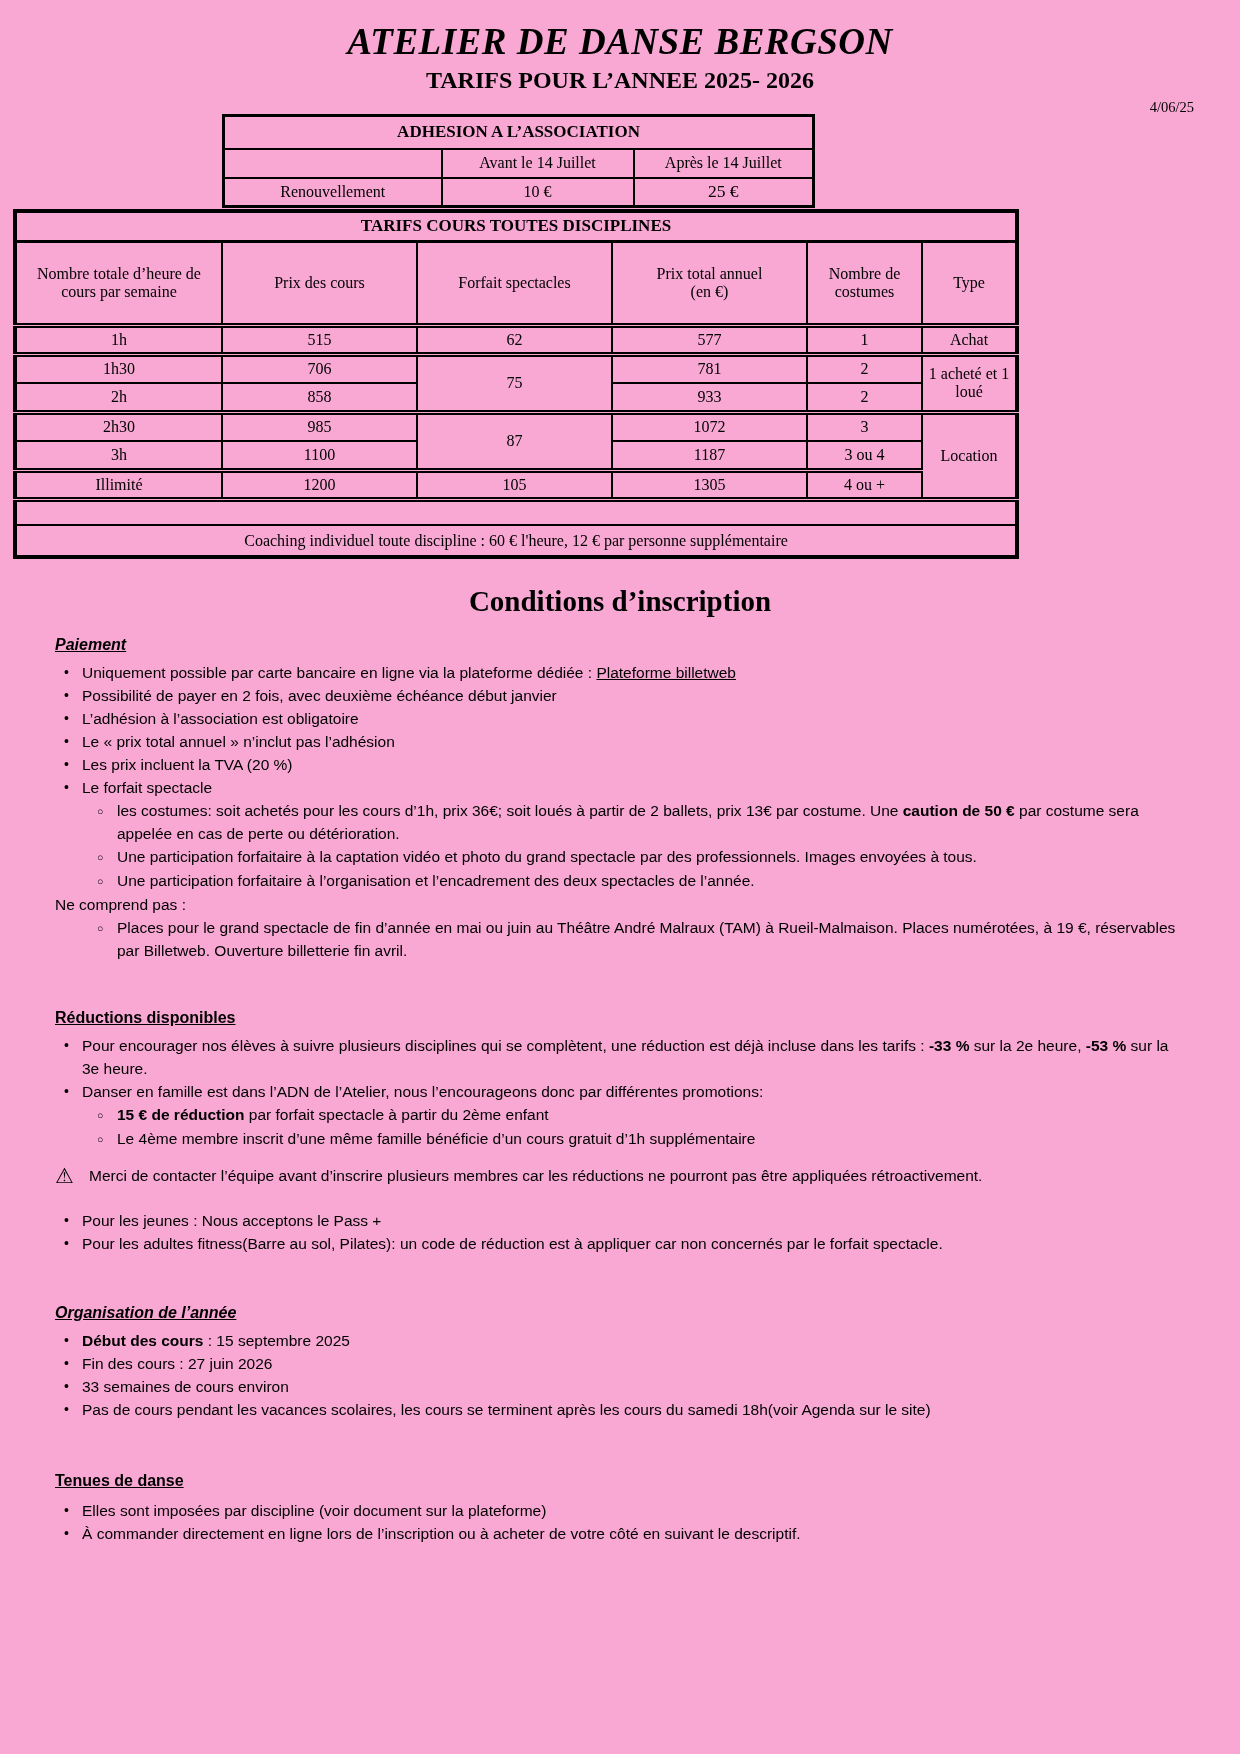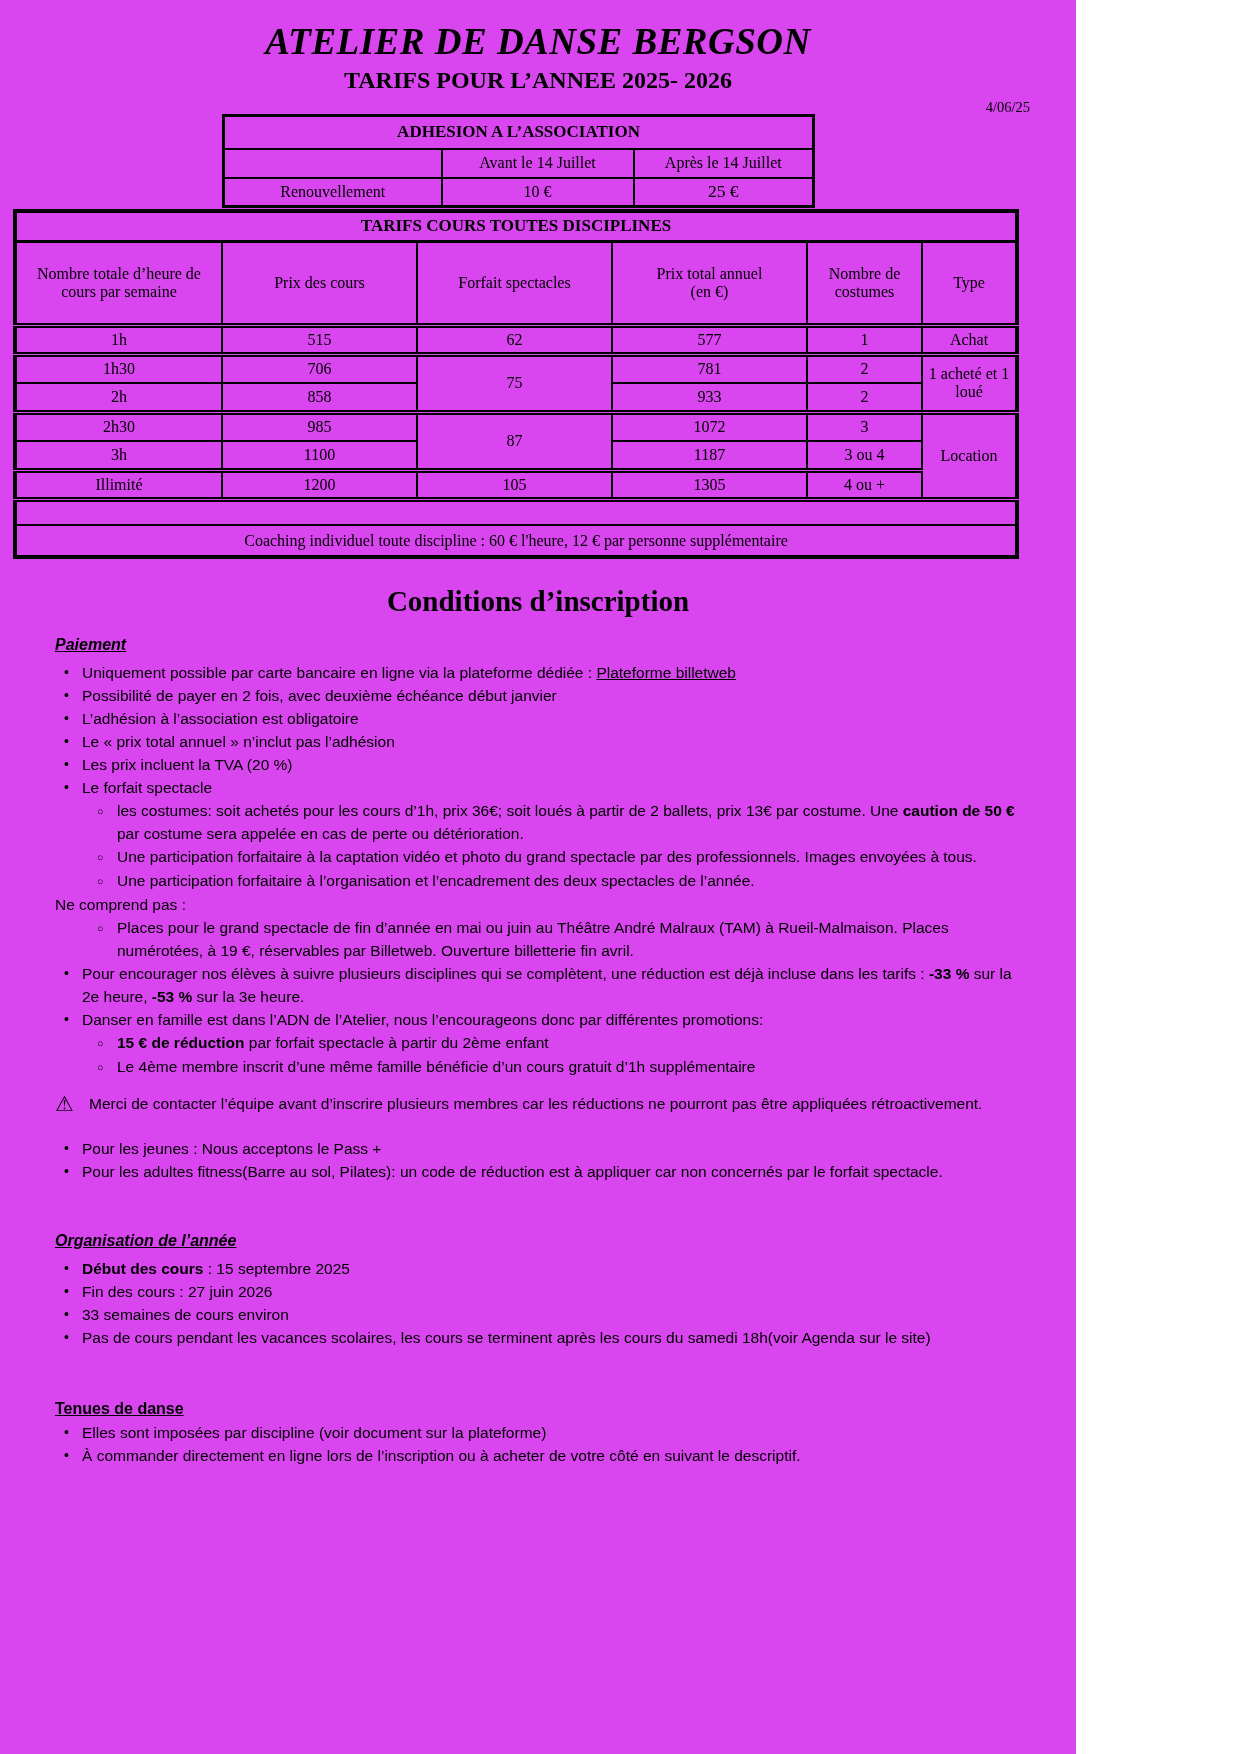--- a/index.html
+++ b/index.html
@@ -1,19 +1,19 @@
 <!DOCTYPE html>
 <html lang="fr"><head>
 <meta charset="utf-8">
 <style>
   * { box-sizing: border-box; }
   html,body { margin:0; padding:0; background:#fff; }
   .page {
-    width:1076px; height:1754px; position:relative; overflow:hidden;
-    background:#d946ef; color:#000;
+    width:1240px; height:1754px; position:relative; overflow:hidden;
+    background:#f9a8d4; color:#000;
     font-family:"Liberation Sans", sans-serif;
   }
   
   .doc-title {
     margin:20px 0 0; text-align:center;
     font-family:"Liberation Serif", serif;
     font-style:italic; font-weight:bold; font-size:37px; letter-spacing:0.5px;
   }
   .doc-subtitle {
     margin:4px 0 0; text-align:center;
@@ -44,21 +44,21 @@
   
   .conditions-title {
     margin:26px 0 0; text-align:center;
     font-family:"Liberation Serif", serif; font-weight:bold; font-size:29px;
   }
   .sections { padding:0 58px 0 55px; font-size:15.5px; line-height:23px; }
   .sec-heading { font-weight:bold; text-decoration:underline; font-size:16px; }
   .hd-paiement { margin-top:15px; margin-bottom:5px;font-style:italic; }
   .hd-reductions { margin-top:44px; margin-bottom:5px; }
   .hd-organisation { margin-top:46px; margin-bottom:5px;font-style:italic; }
-  .hd-tenues { margin-top:48px; margin-bottom:1px; }
+  .hd-tenues { margin-top:48px; margin-bottom:7px; }
   .li { display:flex; }
   .li .g { flex:0 0 18px; margin-left:9px; font-size:14px; }
   .li.sub .g { flex:0 0 20px; margin-left:42px; font-size:10.5px; padding-top:1px; }
   .li .t { flex:1; }
   .bold { font-weight:bold; }
   .ul { text-decoration:underline; }
   .warning-row { display:flex; margin-top:13px; }
   .warning-row .wicon { flex:0 0 34px; font-size:21px; line-height:23px; }
   .after-warning { margin-top:22px; }
 </style>
@@ -211,20 +211,21 @@
     <div class="li sub">
       <span class="g">○</span>
       <span class="t">Une participation forfaitaire à l’organisation et l’encadrement des deux spectacles de l’année.</span>
     </div>
     <div>Ne comprend pas :</div>
     <div class="li sub">
       <span class="g">○</span>
       <span class="t">Places pour le grand spectacle de fin d’année en mai ou juin au Théâtre André Malraux (TAM) à Rueil-Malmaison. Places numérotées, à 19 €, réservables par Billetweb. Ouverture billetterie fin avril.</span>
     </div>
 
+    <div class="sec-heading hd-reductions">Réductions disponibles</div>
     <div class="li">
       <span class="g">•</span>
       <span class="t"><span>Pour encourager nos élèves à suivre plusieurs disciplines qui se complètent, une réduction est déjà incluse dans les tarifs : </span><span class="bold">-33 %</span><span> sur la 2e heure, </span><span class="bold">-53 %</span><span> sur la 3e heure.</span></span>
     </div>
     <div class="li">
       <span class="g">•</span>
       <span class="t">Danser en famille est dans l’ADN de l’Atelier, nous l’encourageons donc par différentes promotions:</span>
     </div>
     <div class="li sub">
       <span class="g">○</span>

